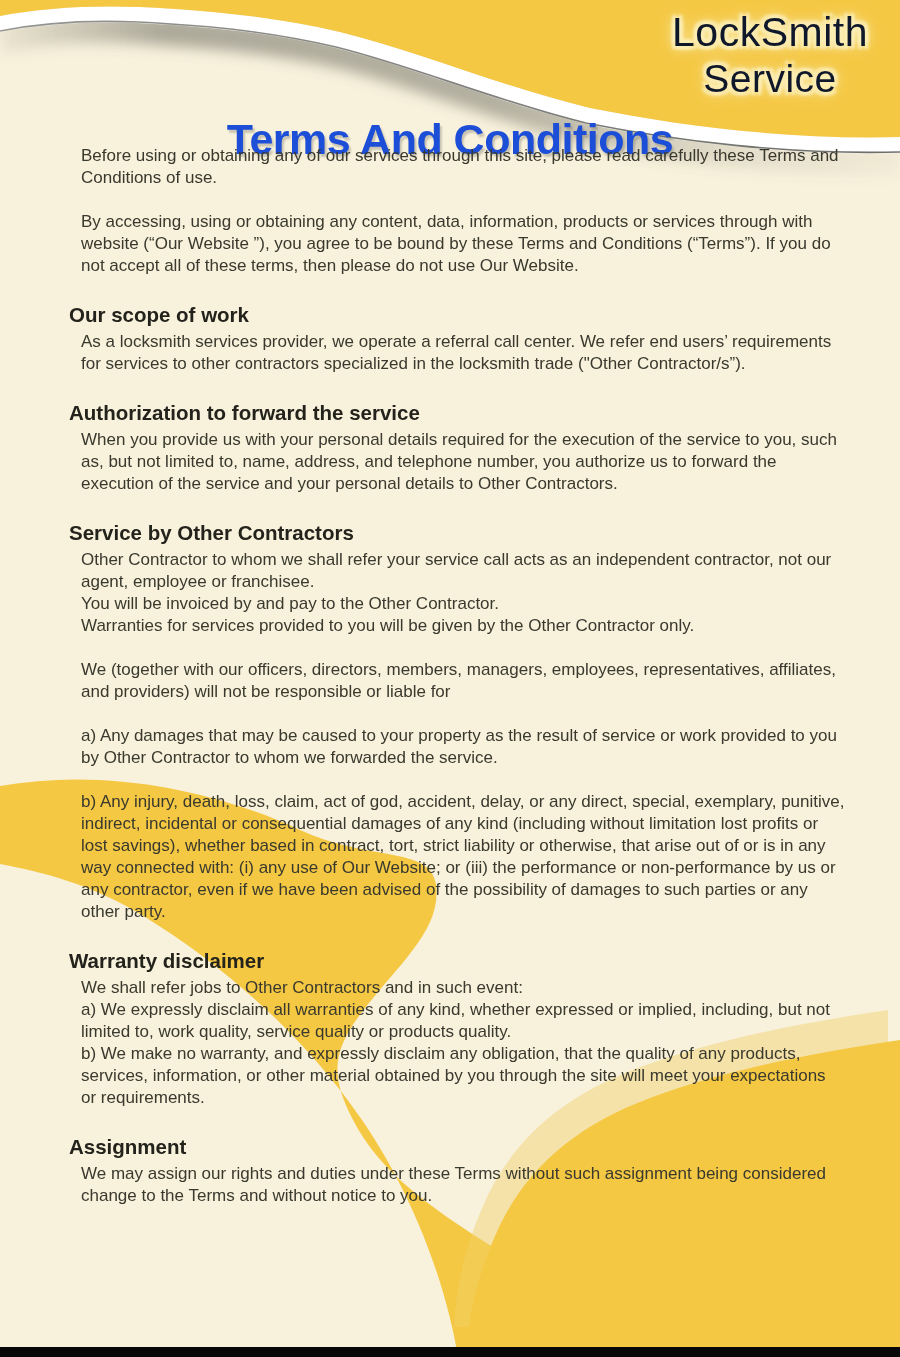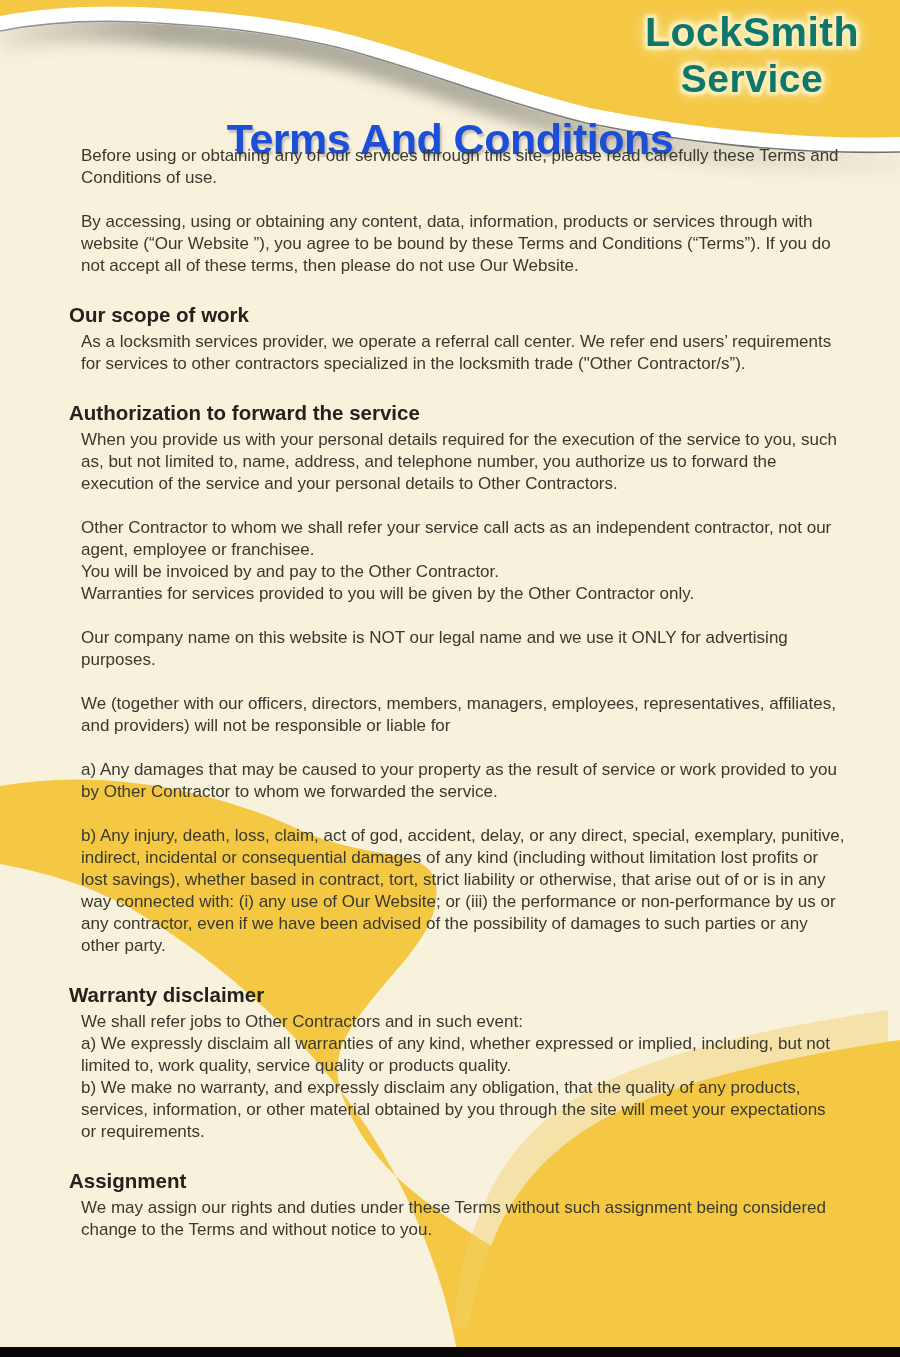--- a/index.html
+++ b/index.html
@@ -11,24 +11,24 @@
     font-family: "Liberation Sans", "DejaVu Sans", sans-serif;
   }
   #bg-svg {
     position: absolute; inset: 0; width: 900px; height: 1357px;
     z-index: 0;
   }
   .layer { position: absolute; z-index: 1; }
 
   
   .logo {
-    top: 8px; right: 28px; width: 240px;
+    top: 8px; right: 10px; width: 240px;
     text-align: center;
-    color: #0f766e;
-    font-weight: bold;
+    color: #0f172a;
+    font-weight: normal;
     line-height: 1.18;
     letter-spacing: 0.5px;
   }
   .logo .l1 { font-size: 41px; }
   .logo .l2 { font-size: 39px; margin-top: 40px; }
   .logo span {
     text-shadow:
       -3px -3px 3px #FBEDB4,  3px -3px 3px #FBEDB4,
       -3px  3px 3px #FBEDB4,  3px  3px 3px #FBEDB4,
        0 0 6px #FCF1C2, 0 0 12px #FCF1C2, 0 0 18px rgba(255,248,220,0.9);
@@ -133,24 +133,24 @@
     <h2>Our scope of work</h2>
     <p>As a locksmith services provider, we operate a referral call center. We refer end users’ requirements for services to other contractors specialized in the locksmith trade ("Other Contractor/s”).</p>
   </section>
 
   <section>
     <h2>Authorization to forward the service</h2>
     <p>When you provide us with your personal details required for the execution of the service to you, such as, but not limited to, name, address, and telephone number, you authorize us to forward the execution of the service and your personal details to Other Contractors.</p>
   </section>
 
   <section>
+    <h2>Service by Other Contractors</h2>
     <p>Other Contractor to whom we shall refer your service call acts as an independent contractor, not our agent, employee or franchisee.
 You will be invoiced by and pay to the Other Contractor.
 Warranties for services provided to you will be given by the Other Contractor only.</p>
-    <p>Our company name on this website is NOT our legal name and we use it ONLY for advertising purposes.</p>
   </section>
 
   <section>
     <p>We (together with our officers, directors, members, managers, employees, representatives, affiliates, and providers) will not be responsible or liable for</p>
     <p>a) Any damages that may be caused to your property as the result of service or work provided to you by Other Contractor to whom we forwarded the service.</p>
     <p>b) Any injury, death, loss, claim, act of god, accident, delay, or any direct, special, exemplary, punitive, indirect, incidental or consequential damages of any kind (including without limitation lost profits or lost savings), whether based in contract, tort, strict liability or otherwise, that arise out of or is in any way connected with: (i) any use of Our Website; or (iii) the performance or non-performance by us or any contractor, even if we have been advised of the possibility of damages to such parties or any other party.</p>
   </section>
 
   <section>
     <h2>Warranty disclaimer</h2>

